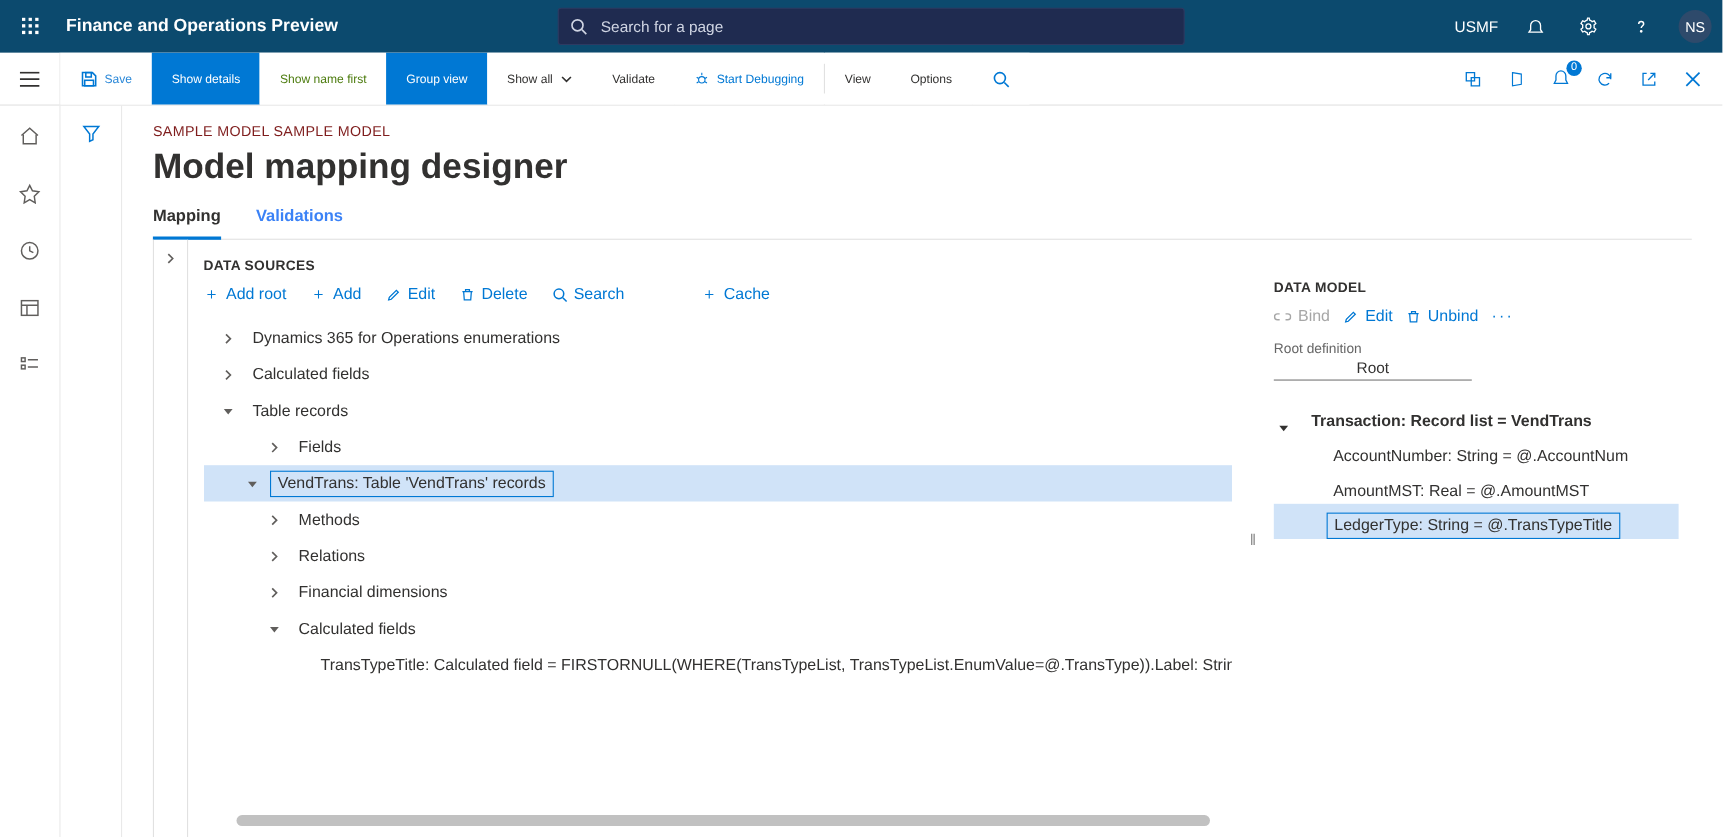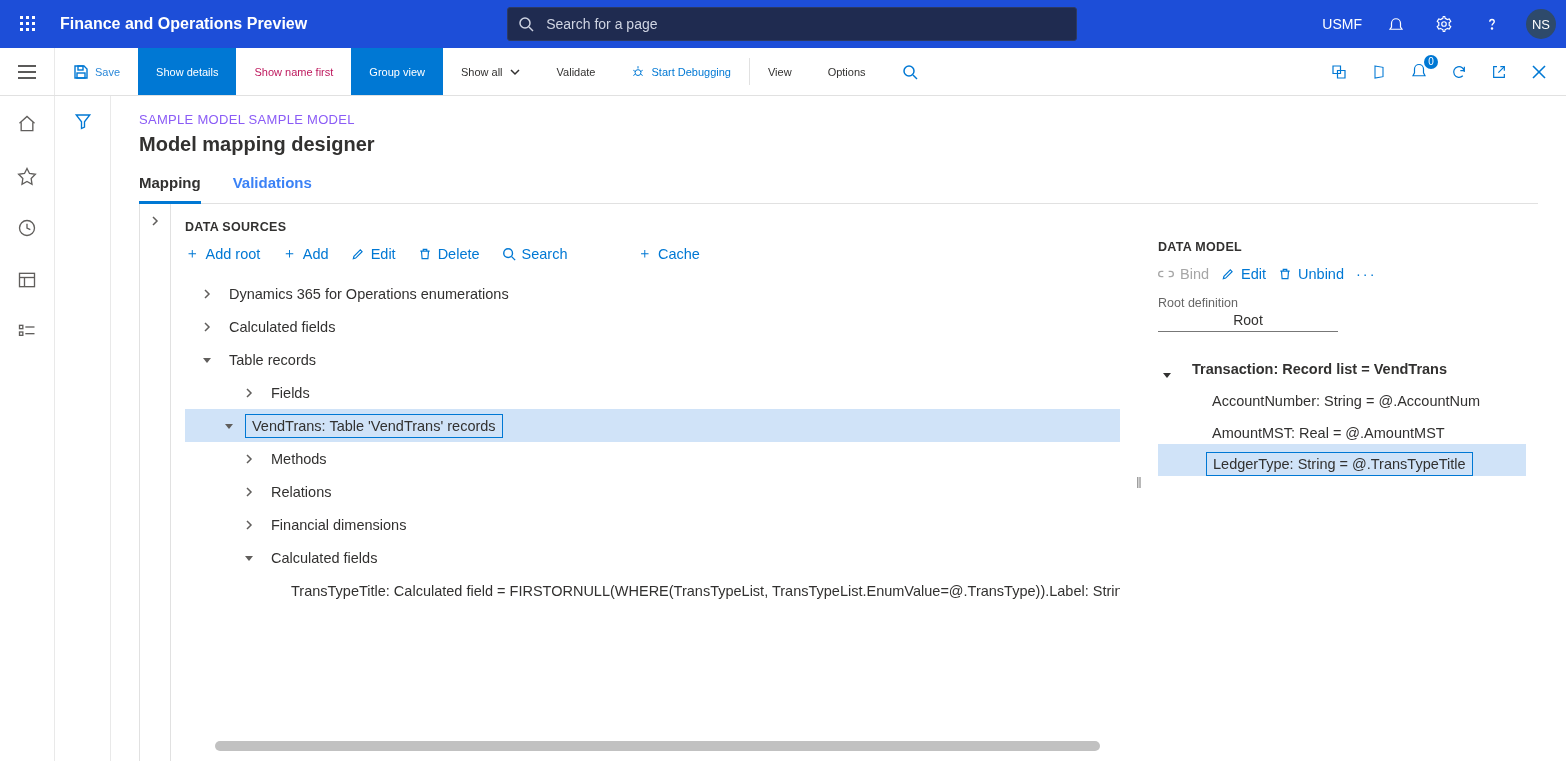--- a/index.html
+++ b/index.html
@@ -1,19 +1,19 @@
 <!DOCTYPE html>
 <html><head>
 <meta charset="utf-8">
 <style>
   * { box-sizing: border-box; }
   html, body { margin: 0; padding: 0; font-family: "Segoe UI", -apple-system, sans-serif; font-size: 14px; color: #323130; background:#fff; height:100%; overflow:hidden; }
   .shell { width:1566px; height:761px; display:flex; flex-direction:column; }
   
-  .topbar { height:48px; background:#1d4ed8; color:#fff; display:flex; align-items:center; padding:0 10px; }
+  .topbar { height:48px; background:#0c4a6e; color:#fff; display:flex; align-items:center; padding:0 10px; }
   .waffle { width:36px; height:36px; display:flex; align-items:center; justify-content:center; cursor:pointer; }
   .waffle svg { fill:#fff; }
   .app-title { font-size:16px; font-weight:600; margin-left:14px; }
   .topbar-spacer1 { flex: 0 0 200px; }
   .search-wrap { flex:0 0 570px; }
   .search-box { background:#1f2b50; border:1px solid #2d3a62; border-radius:3px; height:34px; display:flex; align-items:center; padding:0 10px; color:#d0d3da; gap:10px; }
   .search-box input { background:transparent; border:none; outline:none; color:#fff; font-size:14px; flex:1; }
   .search-box input::placeholder{ color:#cfd4e2; }
   .topbar-right { margin-left:auto; display:flex; align-items:center; gap:20px; }
   .topbar-right .icon-btn { width:28px; height:28px; display:flex; align-items:center; justify-content:center; cursor:pointer; color:#fff; }
@@ -31,22 +31,22 @@
   .cmdbar-right .ic { width:34px; height:34px; display:flex; align-items:center; justify-content:center; cursor:pointer; color:#0078D4; position:relative; }
   .badge { position:absolute; top:0px; right:-2px; background:#0078D4; color:#fff; border-radius:8px; font-size:10px; min-width:14px; height:14px; display:flex; align-items:center; justify-content:center; padding:0 3px; }
   
   .body { flex:1; display:flex; min-height:0;}
   .leftrail { width:55px; border-right:1px solid #e9e9e9; display:flex; flex-direction:column; align-items:center; padding-top:16px; gap:28px; }
   .leftrail .ric { width:24px; height:24px; display:flex; align-items:center; justify-content:center; color:#605e5c; cursor:pointer; }
   .filterrail { width:56px; border-right:1px solid #e9e9e9; display:flex; justify-content:center; padding-top:16px; }
   .filterrail .ric { color:#0078D4; cursor:pointer; }
   .content { flex:1; display:flex; min-width:0; }
   .main { flex:1; padding:16px 28px 0 28px; min-width:0; display:flex; flex-direction:column; }
-  .crumb { font-size:13px; color:#8b5cf6; letter-spacing:0.3px; }
-  .page-title { font-size:20px; font-weight:600; margin:6px 0 18px 0; }
+  .crumb { font-size:13px; color:#7f1d1d; letter-spacing:0.3px; }
+  .page-title { font-size:32px; font-weight:600; margin:6px 0 18px 0; }
   .tabs { display:flex; gap:32px; border-bottom:1px solid #e1e1e1; }
   .tab { padding:0 0 10px 0; font-size:15px; color:#3b82f6; cursor:pointer;font-weight:bold; }
   .tab.active { color:#323130; font-weight:600; border-bottom:3px solid #0078D4; margin-bottom:-1px; }
   .panels { flex:1; display:flex; min-height:0; margin-top:0; }
   .ds-handle { width:32px; border:1px solid #e1e1e1; border-top:none; border-bottom:none; display:flex; justify-content:center; padding-top:12px; color:#605e5c; cursor:pointer; background:#fff; }
   .ds-panel { flex:1; min-width:0; padding:16px 10px 10px 14px; overflow:hidden; display:flex; flex-direction:column; }
   .panel-title { font-size:12.5px; font-weight:700; letter-spacing:0.3px; color:#323130; margin-bottom:10px; }
   .ds-toolbar { display:flex; gap:22px; margin-bottom:14px; flex-wrap:wrap; }
   .link-btn { color:#0078D4; display:flex; align-items:center; gap:6px; cursor:pointer; font-size:14.5px; }
   .link-btn.disabled { color:#a6a6a6; }
@@ -140,21 +140,21 @@
       <span>
           <svg width="16" height="16" viewBox="0 0 16 16" fill="none" stroke="#0078D4" stroke-width="1.4">
             <path d="M2 2h9l3 3v9H2z"></path>
             <rect x="5" y="2" width="5" height="4"></rect>
             <rect x="4" y="9" width="8" height="5"></rect>
           </svg>
         </span>
       <span>Save</span>
     </button>
     <button class="btn primary">Show details</button>
-    <button class="btn" style="color:#be185d">Show name first</button>
+    <button class="btn" style="color:#4d7c0f">Show name first</button>
     <button class="btn primary">Group view</button>
     <button class="btn plain">
       <span>Show all</span>
       <span>
           <svg width="12" height="12" viewBox="0 0 12 12" fill="none" stroke="#323130" stroke-width="1.5">
             <polyline points="2 4 6 8 10 4"></polyline>
           </svg>
         </span>
     </button>
     <button class="btn plain">Validate</button>

